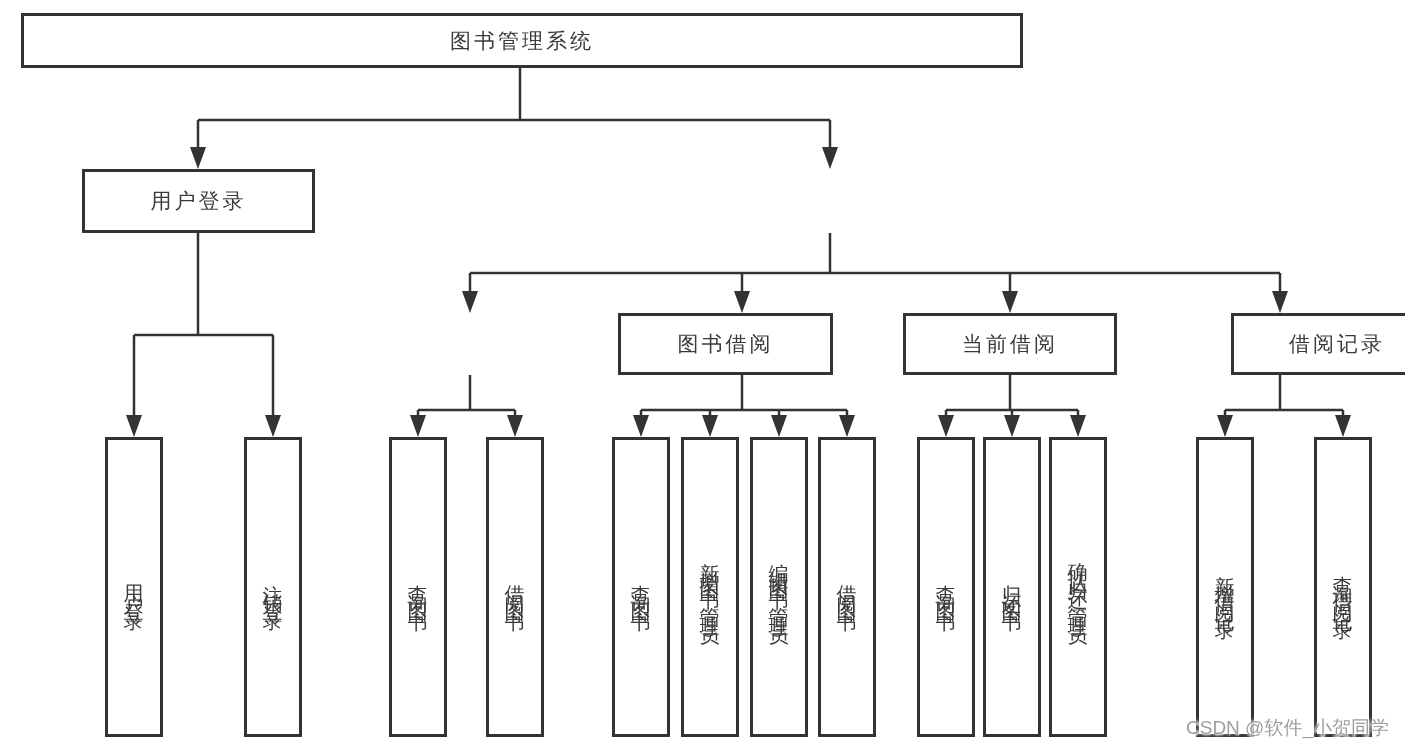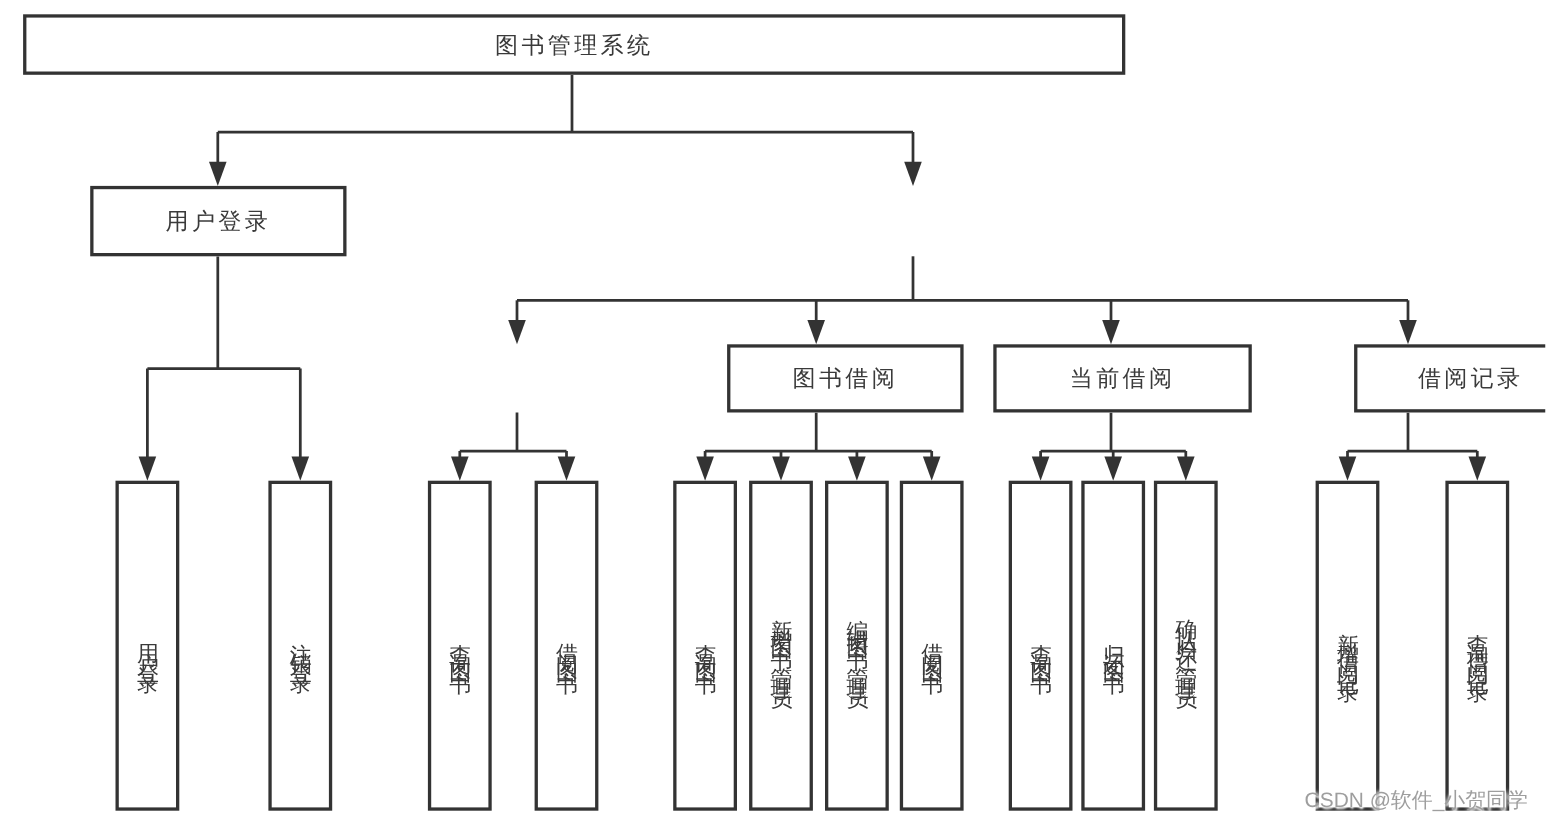--- a/index.html
+++ b/index.html
@@ -127,24 +127,24 @@
   </svg>
 
   <div class="node hlabel" style="left:21px; top:13px; width:1002px; height:55px;">
     <span>图书管理系统</span>
   </div>
 
   <div class="node hlabel" style="left:82px; top:169px; width:233px; height:64px;">
     <span>用户登录</span>
   </div>
 
-  <div class="node hlabel" style="left:661px; top:313px; width:215px; height:62px;">
+  <div class="node hlabel" style="left:618px; top:313px; width:215px; height:62px;">
     <span>图书借阅</span>
   </div>
-  <div class="node hlabel" style="left:903px; top:313px; width:235px; height:62px;">
+  <div class="node hlabel" style="left:903px; top:313px; width:214px; height:62px;">
     <span>当前借阅</span>
   </div>
   <div class="node hlabel" style="left:1231px; top:313px; width:212px; height:62px;">
     <span>借阅记录</span>
   </div>
 
   <div class="node leaf" style="left:105px;">
     <span>用户登录</span>
   </div>
   <div class="node leaf" style="left:244px;">

